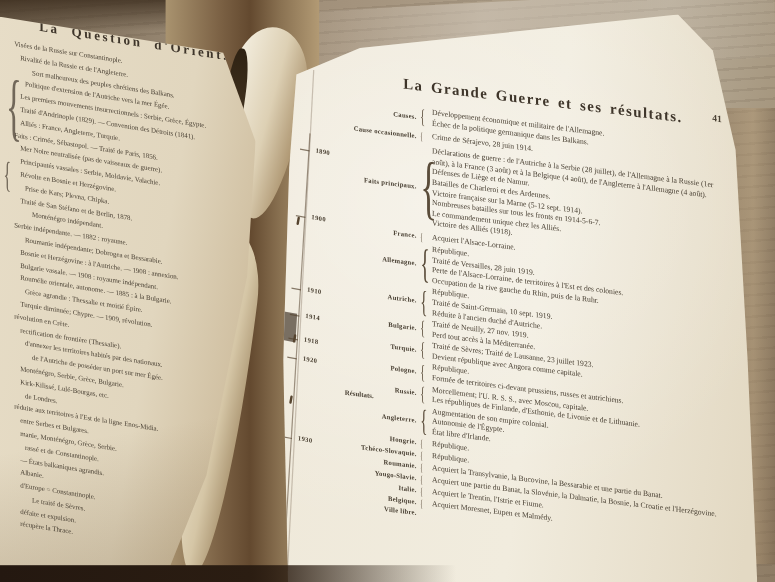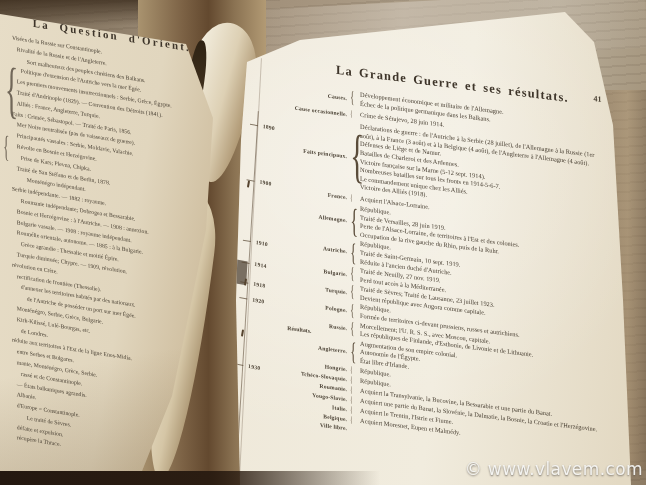--- a/index.html
+++ b/index.html
@@ -320,14 +320,13 @@
     </div>
   </div>
 
   <div class="rp-foldline"></div>
   <div class="edge-nick n1"></div>
   <div class="edge-nick n2"></div>
   <div class="edge-nick n3"></div>
 
   <div class="bottom-shadow"></div>
 
-  <div class="watermark">© www.vlavem.com</div>
 </div>
 
 </body></html>

